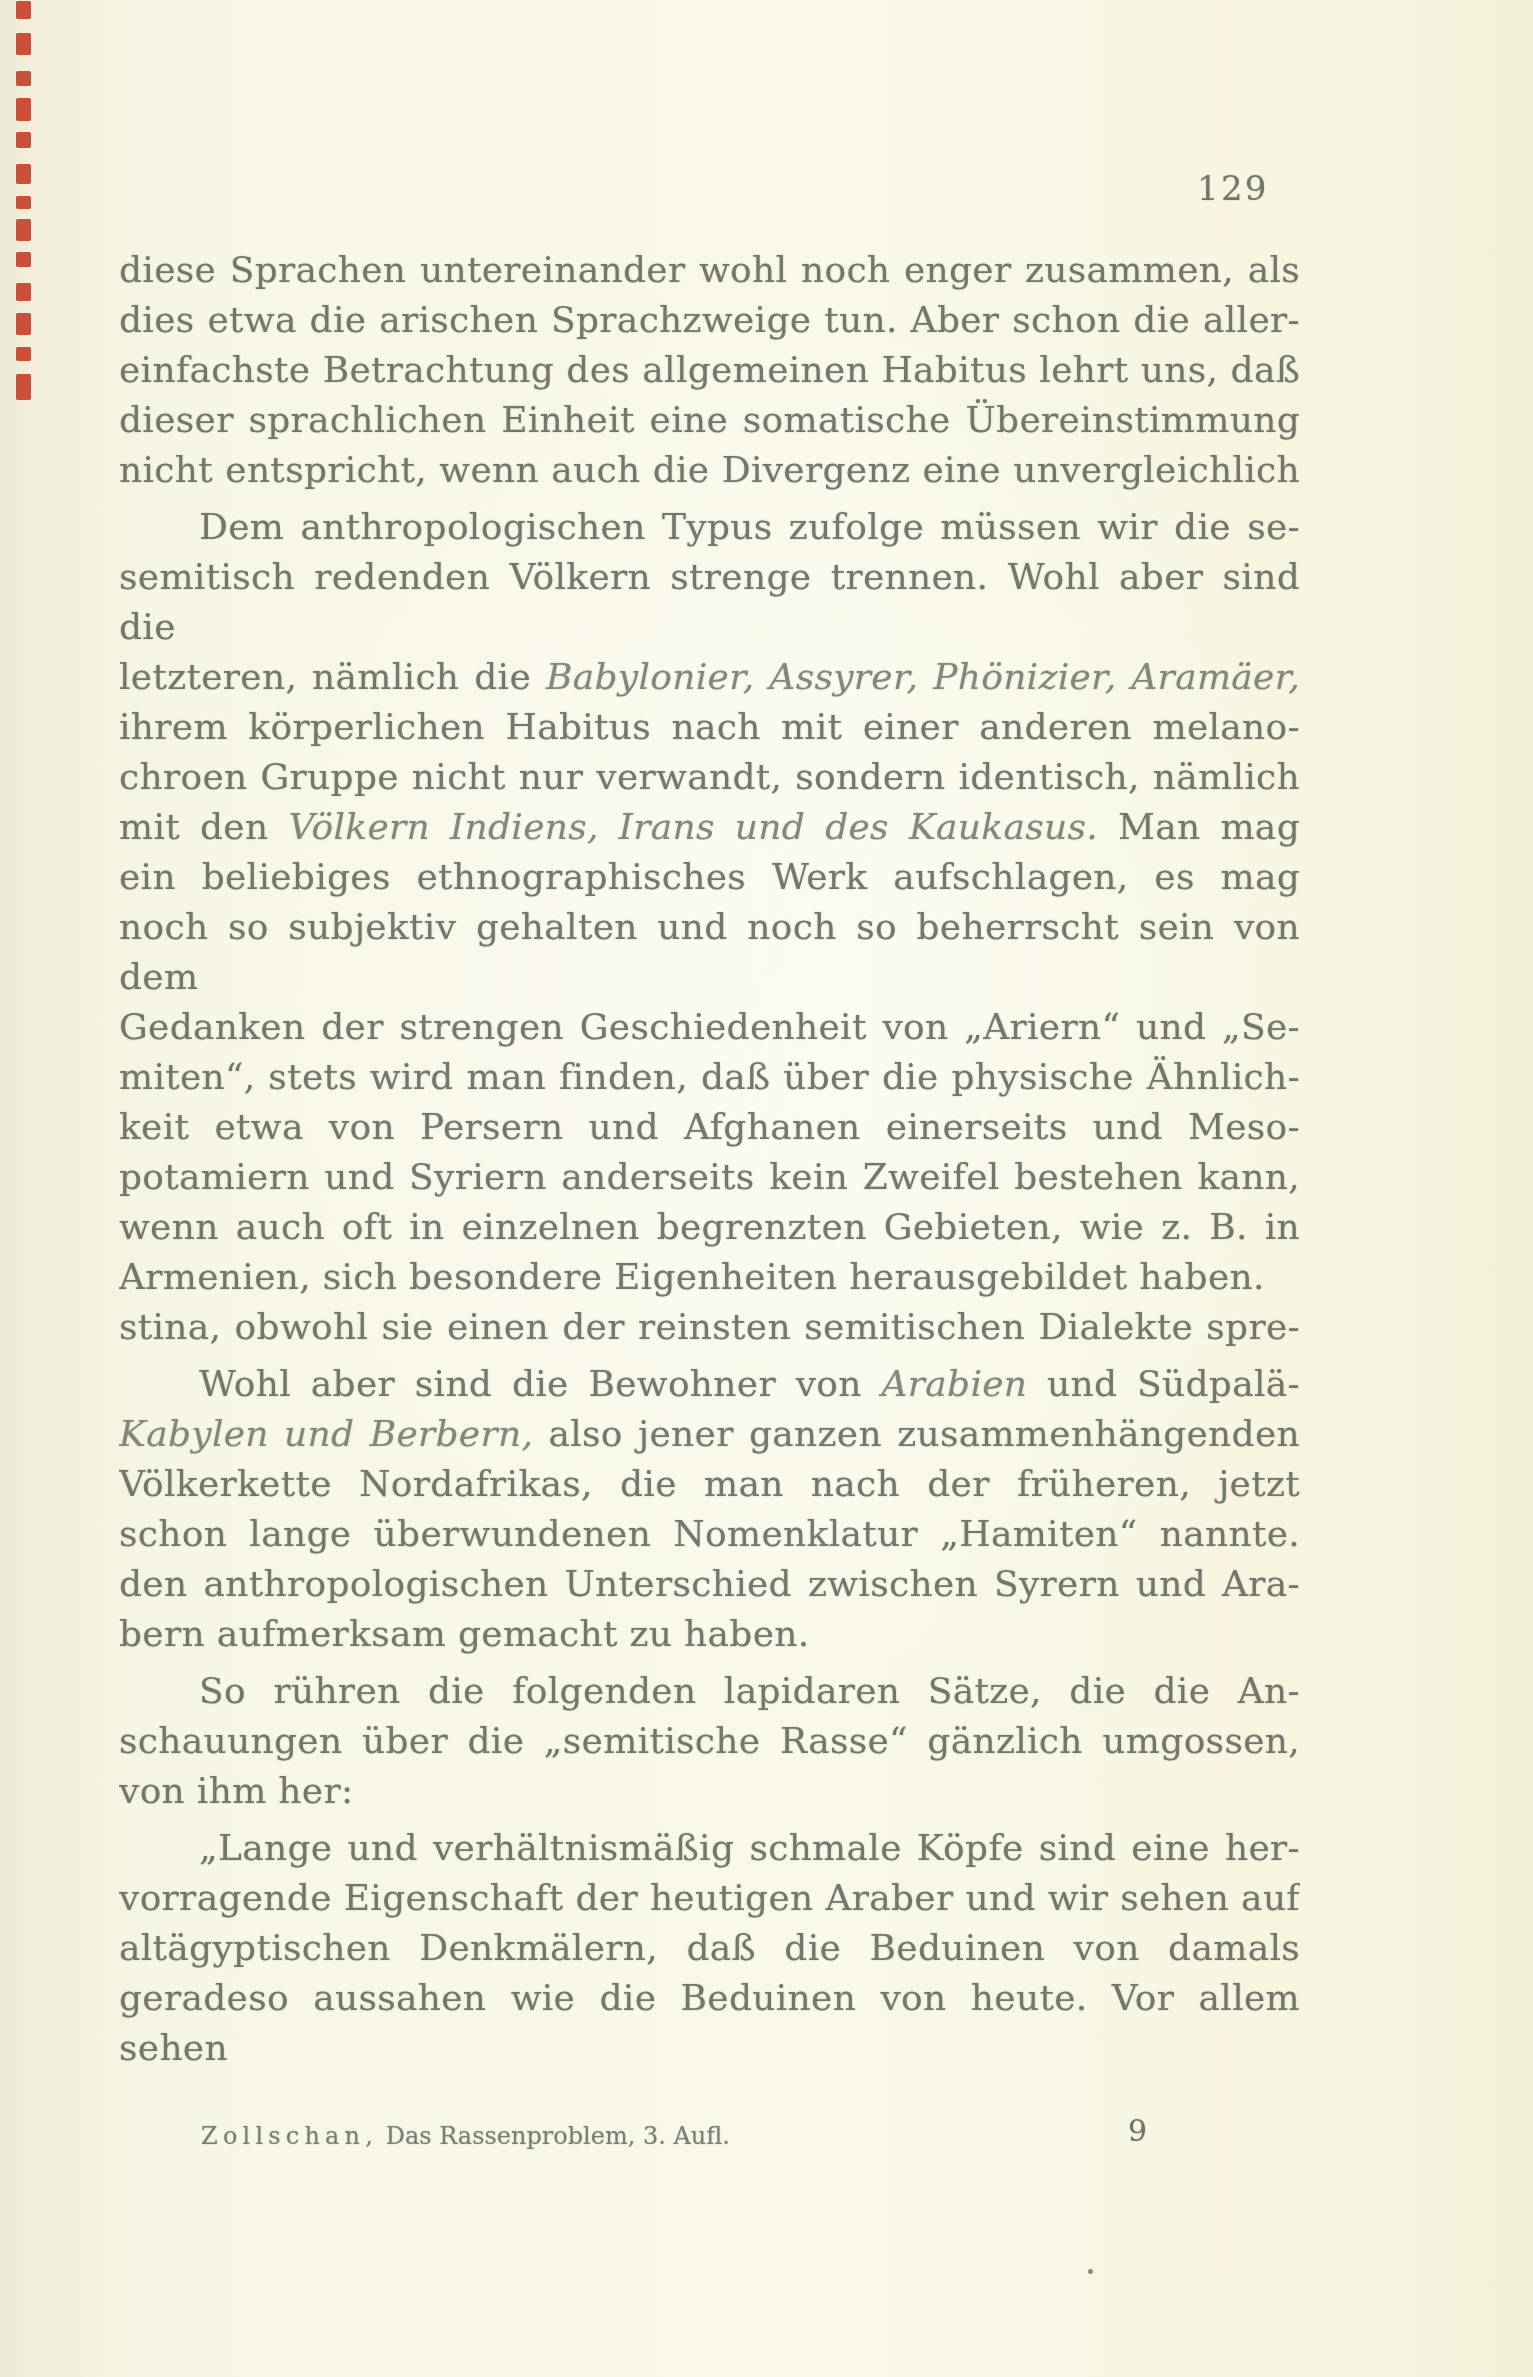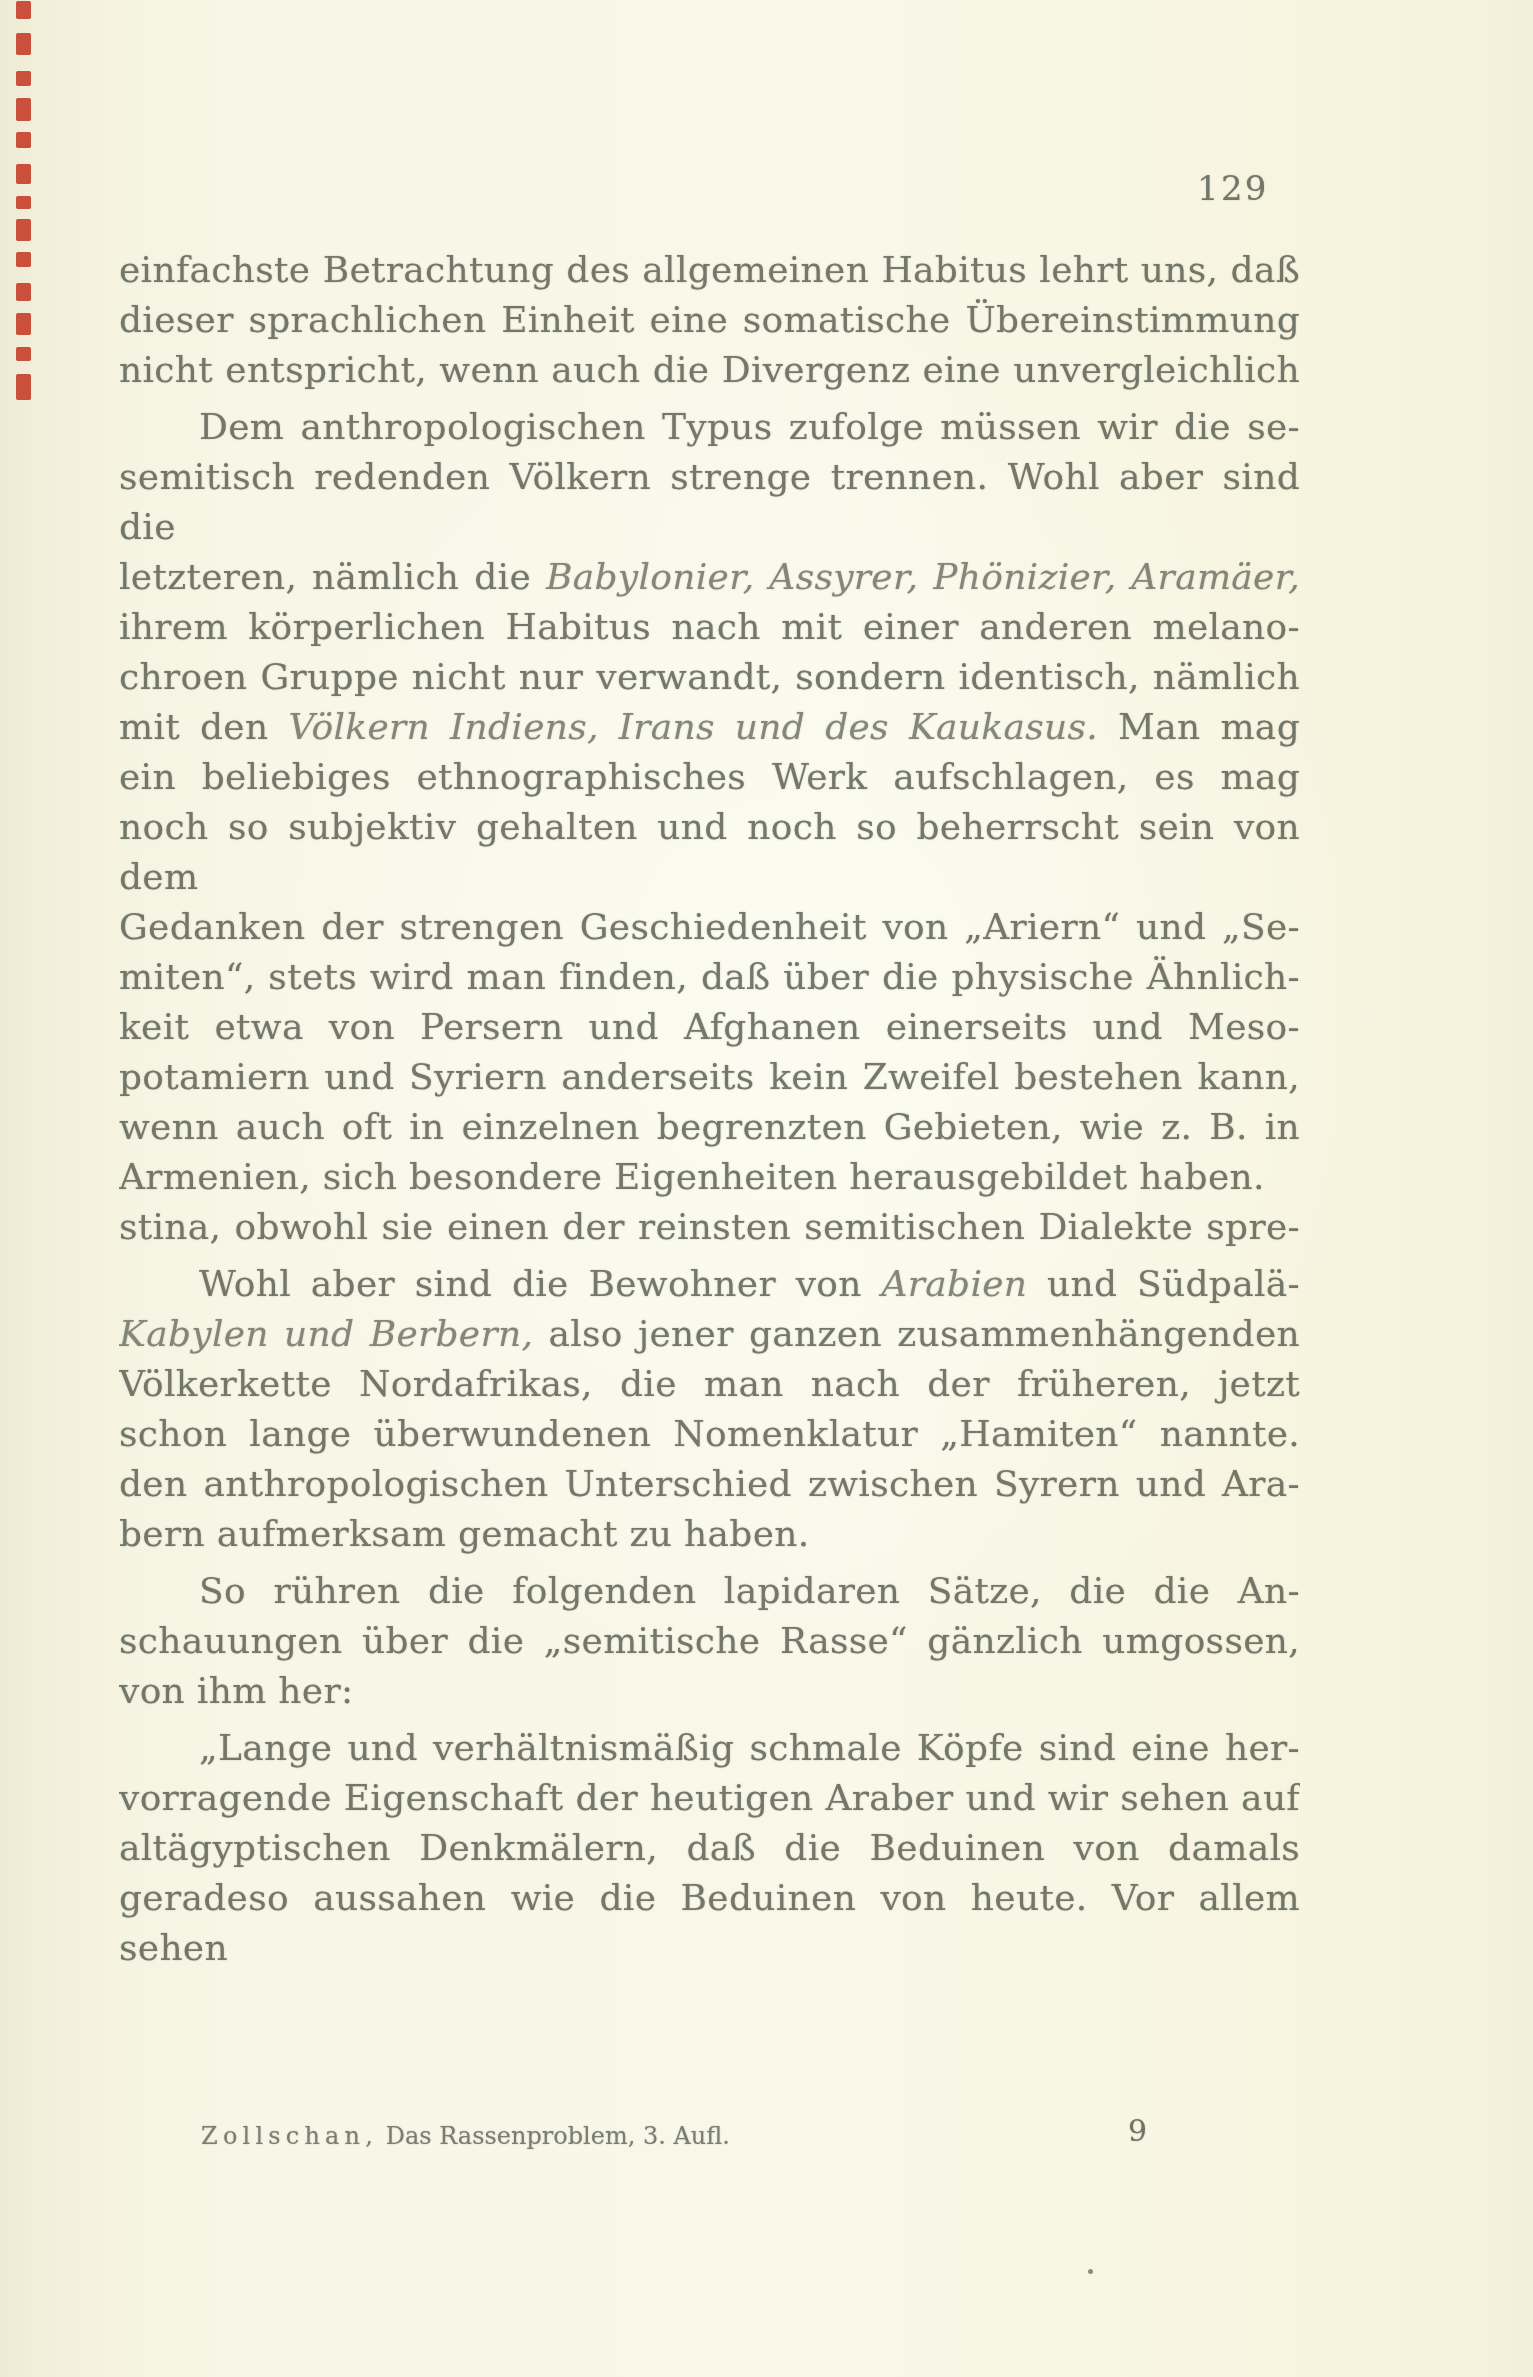--- a/index.html
+++ b/index.html
@@ -110,20 +110,22 @@
       <div class="red-dash" style="top: 252px; height: 15px; background: rgb(196, 58, 38);"></div>
       <div class="red-dash" style="top: 283px; height: 17.5px; background: rgb(196, 58, 38);"></div>
       <div class="red-dash" style="top: 313px; height: 22px; background: rgb(196, 58, 38);"></div>
       <div class="red-dash" style="top: 347px; height: 14px; background: rgb(196, 58, 38);"></div>
       <div class="red-dash" style="top: 374px; height: 26px; background: rgb(196, 58, 38);"></div>
     </div>
 
   <div class="pagenum inked">129</div>
 
   <div class="textblock inked">
+      <div class="line"><span class="seg">diese Sprachen untereinander wohl noch enger zusammen, als</span></div>
+      <div class="line"><span class="seg">dies etwa die arischen Sprachzweige tun. Aber schon die aller-</span></div>
       <div class="line"><span class="seg">einfachste Betrachtung des allgemeinen Habitus lehrt uns, daß</span></div>
       <div class="line"><span class="seg">dieser sprachlichen Einheit eine somatische Übereinstimmung</span></div>
       <div class="line"><span class="seg">nicht entspricht, wenn auch die Divergenz eine unvergleichlich</span></div>
       <div class="line indent gap"><span class="seg">Dem anthropologischen Typus zufolge müssen wir die se-</span></div>
       <div class="line"><span class="seg">semitisch redenden Völkern strenge trennen. Wohl aber sind die</span></div>
       <div class="line"><span class="seg">letzteren, nämlich die </span><span class="seg it">Babylonier, Assyrer, Phönizier, Aramäer,</span></div>
       <div class="line"><span class="seg">ihrem körperlichen Habitus nach mit einer anderen melano-</span></div>
       <div class="line"><span class="seg">chroen Gruppe nicht nur verwandt, sondern identisch, nämlich</span></div>
       <div class="line"><span class="seg">mit den </span><span class="seg it">Völkern Indiens, Irans und des Kaukasus.</span><span class="seg"> Man mag</span></div>
       <div class="line"><span class="seg">ein beliebiges ethnographisches Werk aufschlagen, es mag</span></div>

